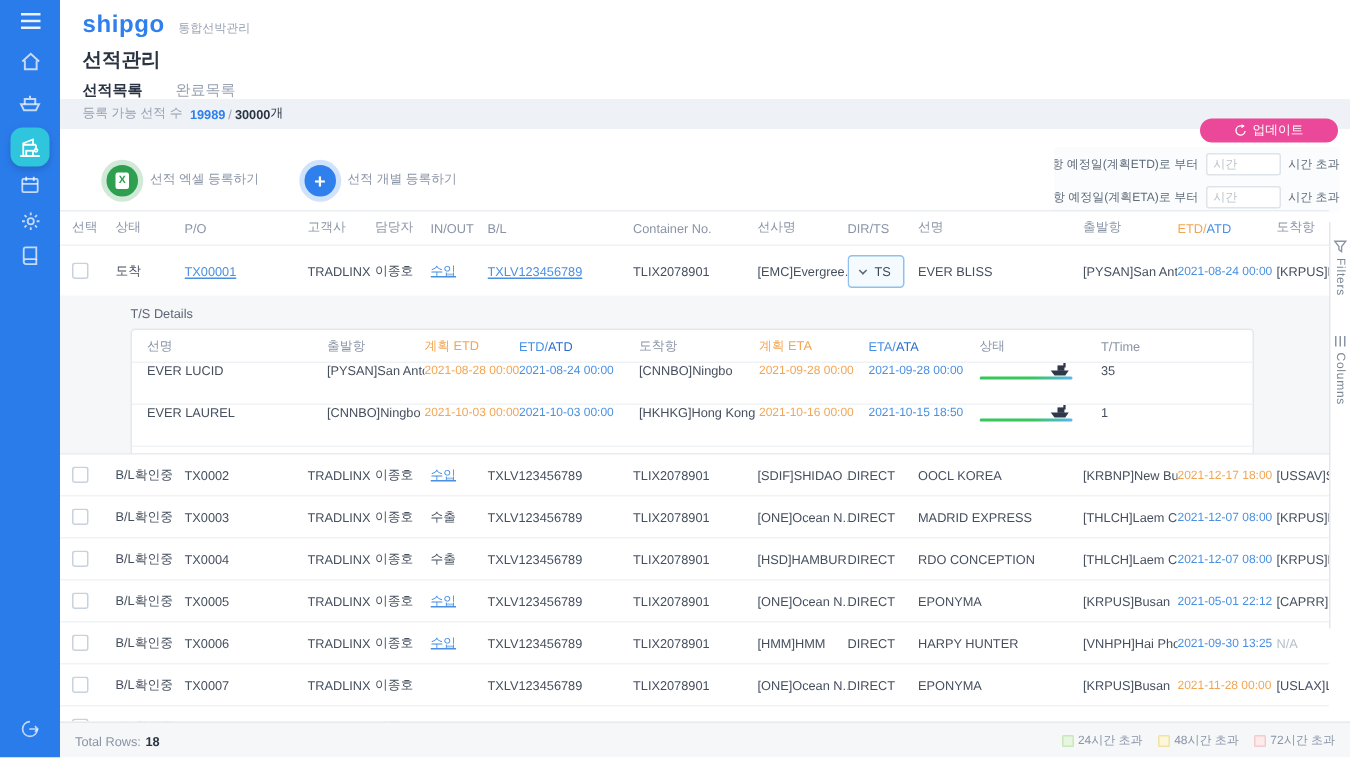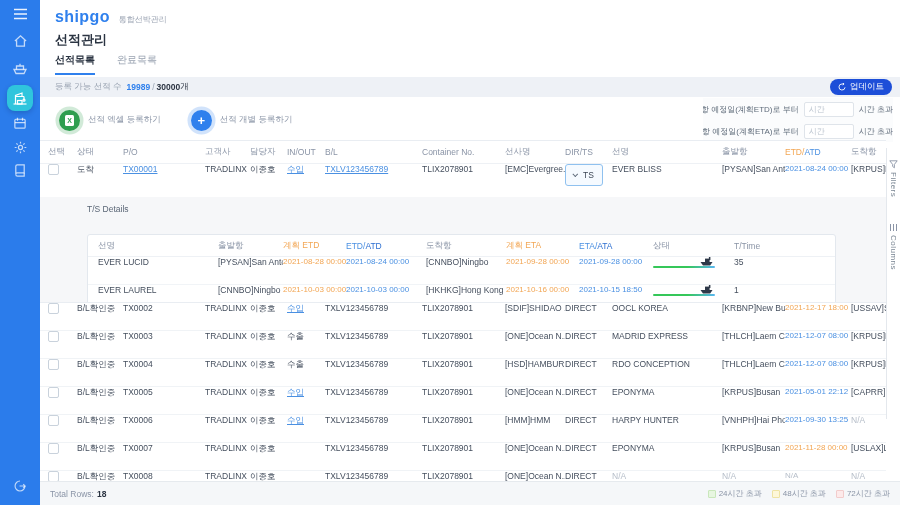--- a/index.html
+++ b/index.html
@@ -13,28 +13,28 @@
   display:flex;align-items:center;justify-content:center;box-shadow:0 2px 5px rgba(10,40,90,.25);cursor:pointer}
 
 main{position:relative;flex:1;height:505px;overflow:hidden;background:#fff}
 .logo-row{position:absolute;top:8px;left:15px;display:flex;align-items:baseline;gap:9px}
 .logo{font-size:16px;font-weight:bold;color:#2f80ed;letter-spacing:.4px}
 .tagline{font-size:8px;color:#9aa3b2}
 .page-title{position:absolute;top:31px;left:15px;font-size:13px;font-weight:bold;color:#2b3442}
 .tabs{position:absolute;top:53px;left:15px;display:flex;gap:22px}
 .tab{font-size:10px;color:#98a2b0;padding-bottom:6px;cursor:pointer}
 .tab.active{color:#2b3442;font-weight:bold;border-bottom:2px solid #2f80ed}
-.info-bar{position:absolute;top:77px;left:0;right:0;height:20px;background:#eef1f6;display:flex;align-items:center;
+.info-bar{position:absolute;top:66px;left:0;right:0;height:20px;background:#eef1f6;display:flex;align-items:center;
   padding-left:15px;font-size:8.5px;color:#98a2b0}
 .info-bar .cur{color:#2f80ed;font-weight:bold;margin:0 2px 0 5px}
 .info-bar .tot{color:#2b3442;font-weight:bold;margin-left:2px}
 .info-bar .unit{color:#2b3442}
-.upd-btn{position:absolute;top:79px;right:8px;height:16px;padding:0 8px;background:#1d4ed8;border:none;border-radius:9px;
+.upd-btn{position:absolute;top:79px;right:8px;height:16px;padding:0 23px;background:#ec4899;border:none;border-radius:9px;
   color:#fff;font-size:8.5px;display:flex;align-items:center;gap:4px;cursor:pointer}
-.actions{position:absolute;top:97px;left:0;height:46px;display:flex;align-items:center;padding-left:19px}
+.actions{position:absolute;top:97px;left:12px;height:46px;display:flex;align-items:center;padding-left:19px}
 .act-btn{display:flex;align-items:center;gap:8px;margin-right:30px;cursor:pointer}
 .circ{width:21px;height:21px;border-radius:50%;display:flex;align-items:center;justify-content:center;flex-shrink:0}
 .circ.excel{background:#2e9e4f;box-shadow:0 0 0 3.5px rgba(46,158,79,.22)}
 .circ.plus{background:#2f80ed;box-shadow:0 0 0 3.5px rgba(47,128,237,.22);color:#fff;font-size:13px;font-weight:bold;line-height:1}
 .doc{width:9px;height:11px;background:#fff;border-radius:1.5px;font-size:7px;font-weight:bold;color:#2e9e4f;
   display:flex;align-items:center;justify-content:center}
 .act-label{font-size:8.5px;color:#8a94a6}
 .filters{position:absolute;top:98px;right:7px;width:190px;background:#fbfcfd}
 .f-row{display:flex;align-items:center;justify-content:flex-end;height:22px;gap:5px;overflow:hidden;white-space:nowrap}
 .f-label{font-size:8px;color:#5f6b7a}
@@ -45,30 +45,30 @@
 .thead{position:absolute;top:140px;left:0;right:14px;height:24px;display:flex;align-items:center;padding-left:8px;
   border-top:1px solid #e9edf2;border-bottom:1px solid #eef1f5;overflow:hidden;background:#fff}
 .cell{flex-shrink:0;overflow:hidden;white-space:nowrap;font-size:8.5px;color:#454f5e;padding-right:4px}
 .hcell{color:#8a94a6}
 .c0{width:29px}.c1{width:46px}.c2{width:82px}.c3{width:45px}.c4{width:37px}.c5{width:38px}.c6{width:97px}
 .c7{width:83px}.c8{width:60px}.c9{width:47px}.c10{width:110px}.c11{width:63px}.c12{width:66px}.c13{width:60px}
 .blue{color:#4a90e2}.orange{color:#f2a654}.darkblue{color:#2d6fd1}.na{color:#b6bec9}
 .date{font-size:8px}
 .link{color:#4a90e2;text-decoration:underline;cursor:pointer}
 .tbody{position:absolute;top:164px;left:0;right:14px;bottom:24px;overflow:hidden}
-.trow{display:flex;height:28px;padding-left:8px;border-bottom:1px solid #f0f3f6}
+.trow{display:flex;align-items:center;height:28px;padding-left:8px;border-bottom:1px solid #f0f3f6}
 .trow.first{height:33px;border-bottom:none}
 .cb{width:11px;height:11px;border:1px solid #c9d2dc;border-radius:2px;background:#fff;display:block;cursor:pointer}
 .dd{display:inline-flex;align-items:center;gap:5px;height:22px;padding:0 8px;border:1px solid #8fc1ef;background:#f5faff;
   border-radius:3px;color:#3d4756;cursor:pointer;font-size:8.5px}
 .chev{width:4px;height:4px;border-left:1.2px solid #5f6b7a;border-bottom:1.2px solid #5f6b7a;
   transform:rotate(-45deg) translateY(-1px);display:inline-block}
 
 .ts-region{background:#f6f7f9;border-bottom:1px solid #e9edf2;height:106px;padding:7px 0 0 47px;overflow:hidden}
-.ts-title{font-size:8.5px;color:#5a6676;margin-bottom:20px}
+.ts-title{font-size:8.5px;color:#5a6676;margin-bottom:5px}
 .ts-card{width:749px;background:#fff;border:1px solid #e3e8ee;border-radius:3px;overflow:hidden}
 .ts-head{display:flex;align-items:center;height:22px;padding-left:10px;border-bottom:1px solid #eef1f5}
 .ts-row{display:flex;align-items:flex-start;height:28px;padding-left:10px;border-bottom:1px solid #f1f4f7}
 .t0{width:120px}.t1{width:65px}.t2{width:63px}.t3{width:80px}.t4{width:80px}.t5{width:73px}.t6{width:74px}.t7{width:81px}.t8{flex:1}
 .prog{position:relative;width:62px;height:12px;display:inline-block}
 .prog .pline{position:absolute;left:0;right:0;bottom:1px;height:2px;border-radius:1px;
   background:linear-gradient(90deg,#35c759,#35c759 55%,#58b6f0)}
 .prog svg{position:absolute;right:2px;bottom:3px}
 
 .footer{position:absolute;left:0;right:0;bottom:0;height:24px;background:#f5f7f9;border-top:1px solid #e6eaee;

